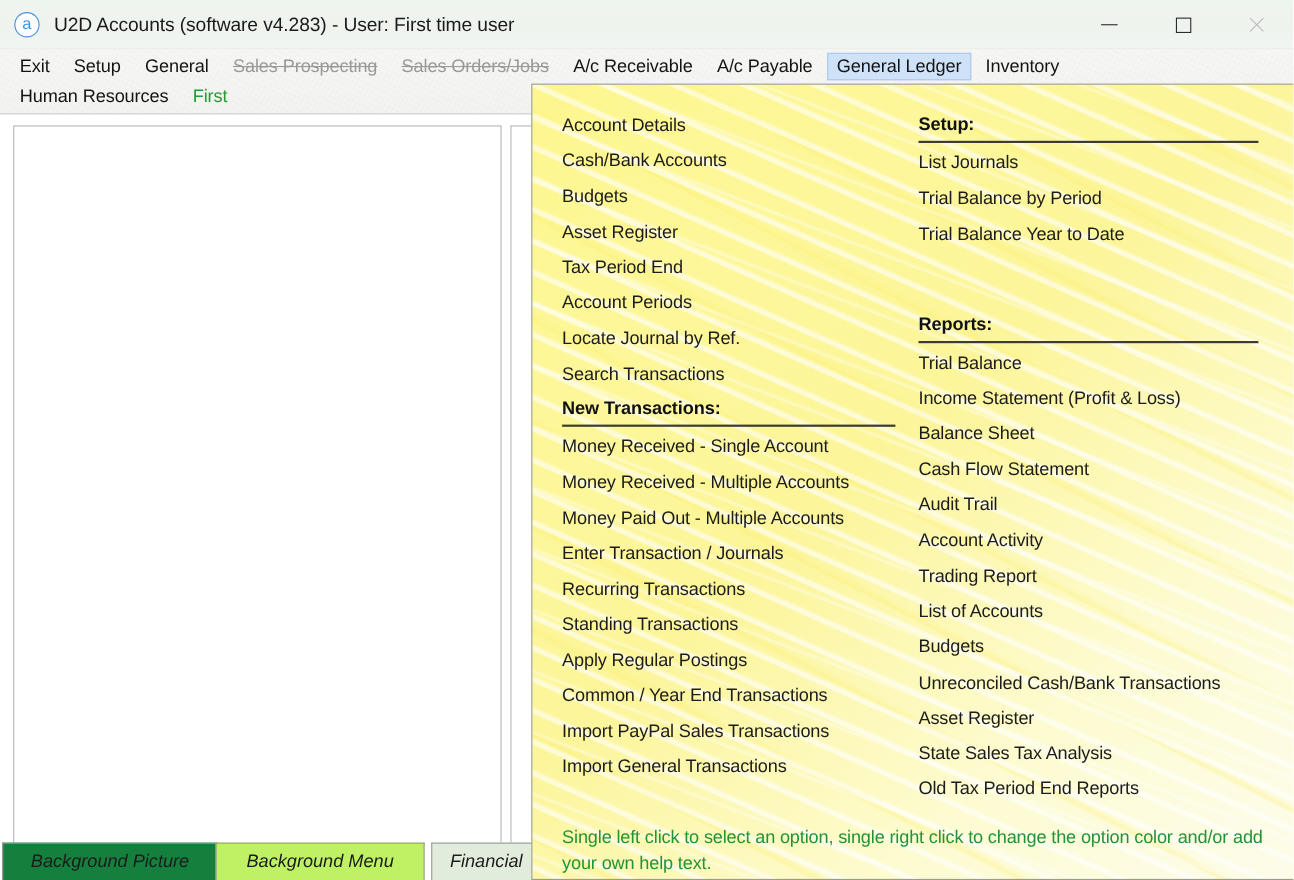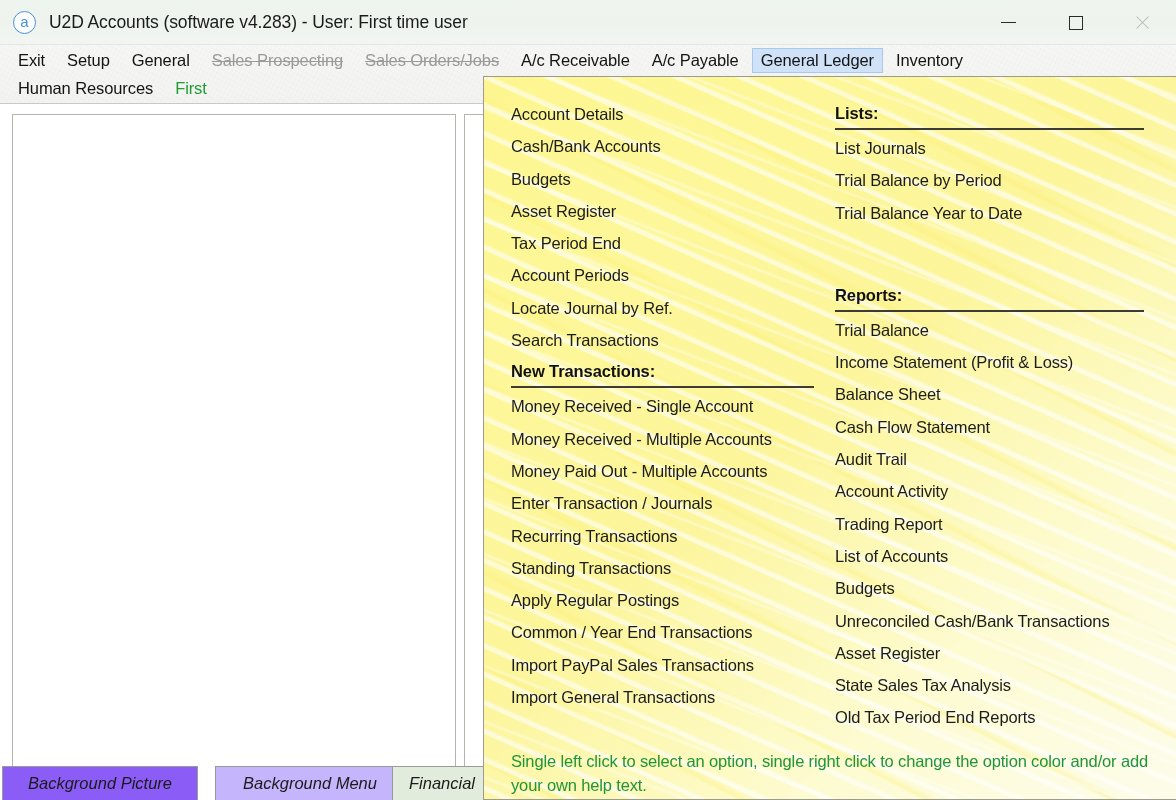--- a/index.html
+++ b/index.html
@@ -140,22 +140,22 @@
     top: 0; height: 34px;
     display: flex; align-items: center; justify-content: center;
     font-size: 16.5px;
     font-style: italic;
     color: #1b1b1b;
     border: 1px solid #9a9a9a;
     border-bottom: none;
     white-space: nowrap;
     overflow: hidden;
   }
-  .tab-1 { left: 2px;   width: 196px; background: #8b5cf6; }
-  .tab-2 { left: 215px; width: 190px; background: #c4b5fd; }
+  .tab-1 { left: 2px;   width: 196px; background: #15803d; }
+  .tab-2 { left: 196px; width: 190px; background: #bef264; }
   .tab-3 { left: 392px; width: 176px; background: #e2ecdc; justify-content: flex-start; padding-left: 16px; }
 
   
   .dropdown {
     position: absolute;
     left: 483px; top: 76px;
     width: 825px; height: 724px;
     border: 1px solid #9b9b90;
     background-color: #fbf9d6;
     background-image:
@@ -296,21 +296,21 @@
         <div class="dd-item">Money Paid Out - Multiple Accounts</div>
         <div class="dd-item">Enter Transaction / Journals</div>
         <div class="dd-item">Recurring Transactions</div>
         <div class="dd-item">Standing Transactions</div>
         <div class="dd-item">Apply Regular Postings</div>
         <div class="dd-item">Common / Year End Transactions</div>
         <div class="dd-item">Import PayPal Sales Transactions</div>
         <div class="dd-item">Import General Transactions</div>
       </div>
     <div class="dd-col dd-col-right" id="dd-right">
-        <div class="dd-head">Lists:</div>
+        <div class="dd-head">Setup:</div>
         <div class="dd-rule right"></div>
         <div class="dd-item">List Journals</div>
         <div class="dd-item">Trial Balance by Period</div>
         <div class="dd-item">Trial Balance Year to Date</div>
         <div class="dd-gap"></div>
         <div class="dd-gap"></div>
         <div class="dd-gap"></div>
         <div class="dd-head">Reports:</div>
         <div class="dd-rule right"></div>
         <div class="dd-item">Trial Balance</div>

